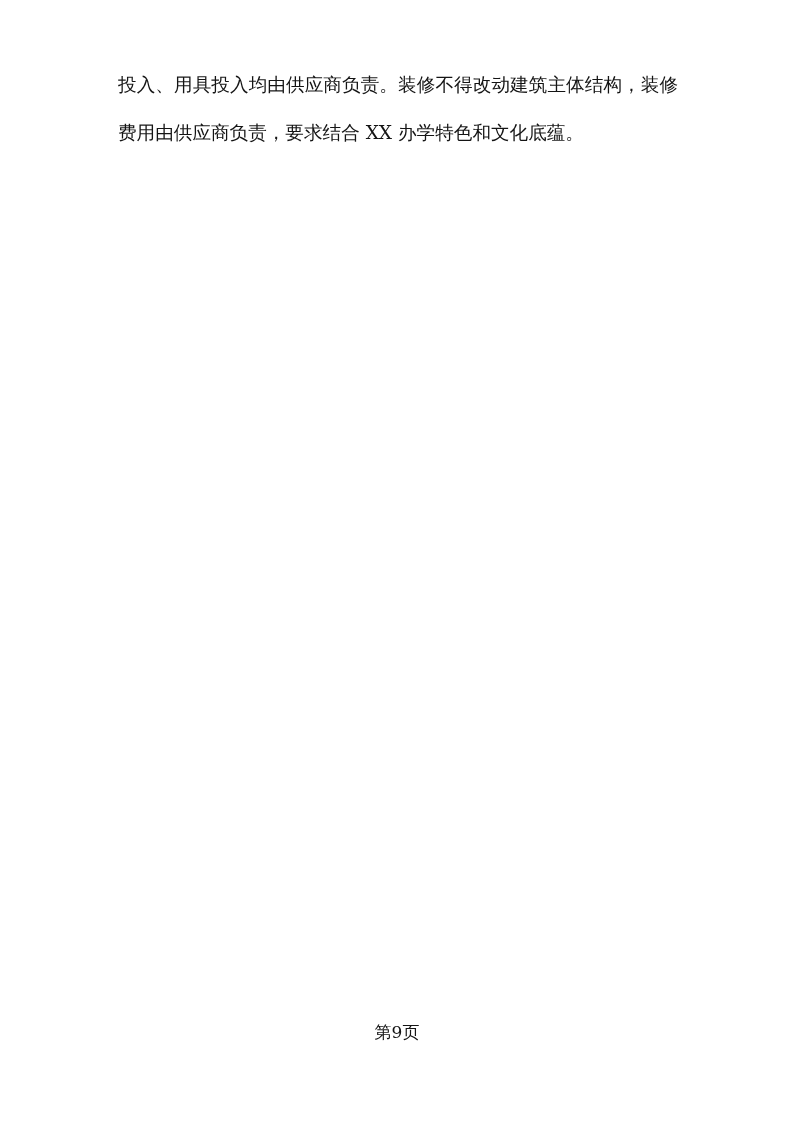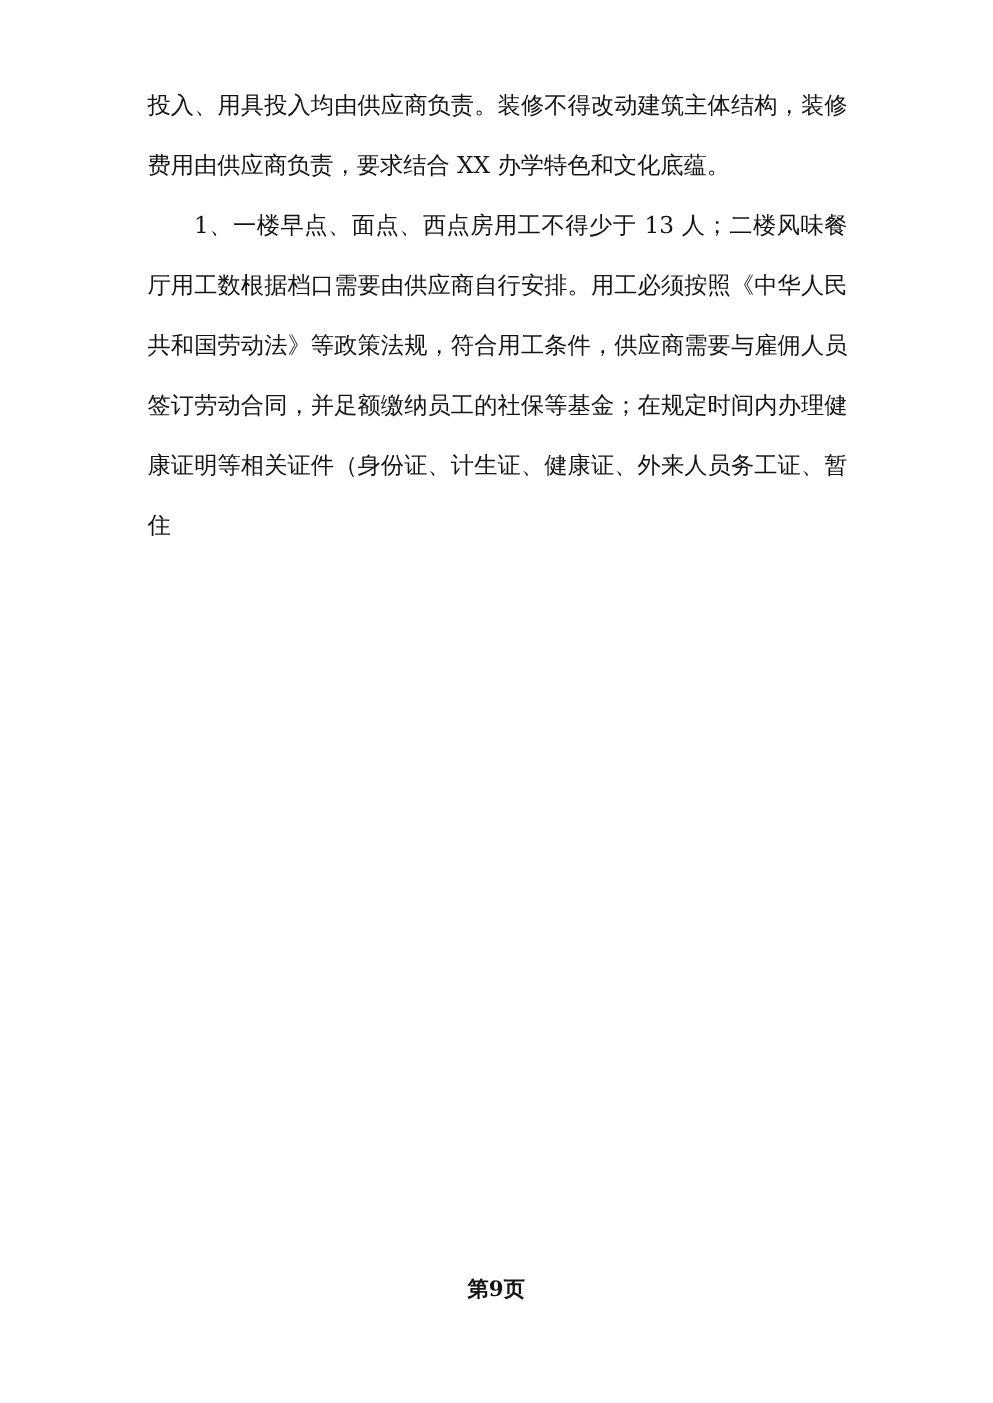--- a/index.html
+++ b/index.html
@@ -37,26 +37,25 @@
   .bold {
     font-weight: bold;
   }
   .footer {
     position: absolute;
     left: 0;
     right: 0;
     top: 1020px;
     text-align: center;
     font-size: 17px;
-    font-weight: bold;
+    font-weight: normal;
     line-height: 24px;
   }
 </style>
 </head>
 <body>
 
 <div class="page">
   <div class="content">
     <p class="para">投入、用具投入均由供应商负责。装修不得改动建筑主体结构，装修费用由供应商负责，要求结合 XX 办学特色和文化底蕴。</p>
-    <p class="para indent">1、一楼早点、面点、西点房用工不得少于 13 人；二楼风味餐厅用工数根据档口需要由供应商自行安排。用工必须按照《中华人民共和国劳动法》等政策法规，符合用工条件，供应商需要与雇佣人员签订劳动合同，并足额缴纳员工的社保等基金；在规定时间内办理健康证明等相关证件（身份证、计生证、健康证、外来人员务工证、暂住</p>
   </div>
   <div class="footer">第9页</div>
 </div>
 
 </body></html>

